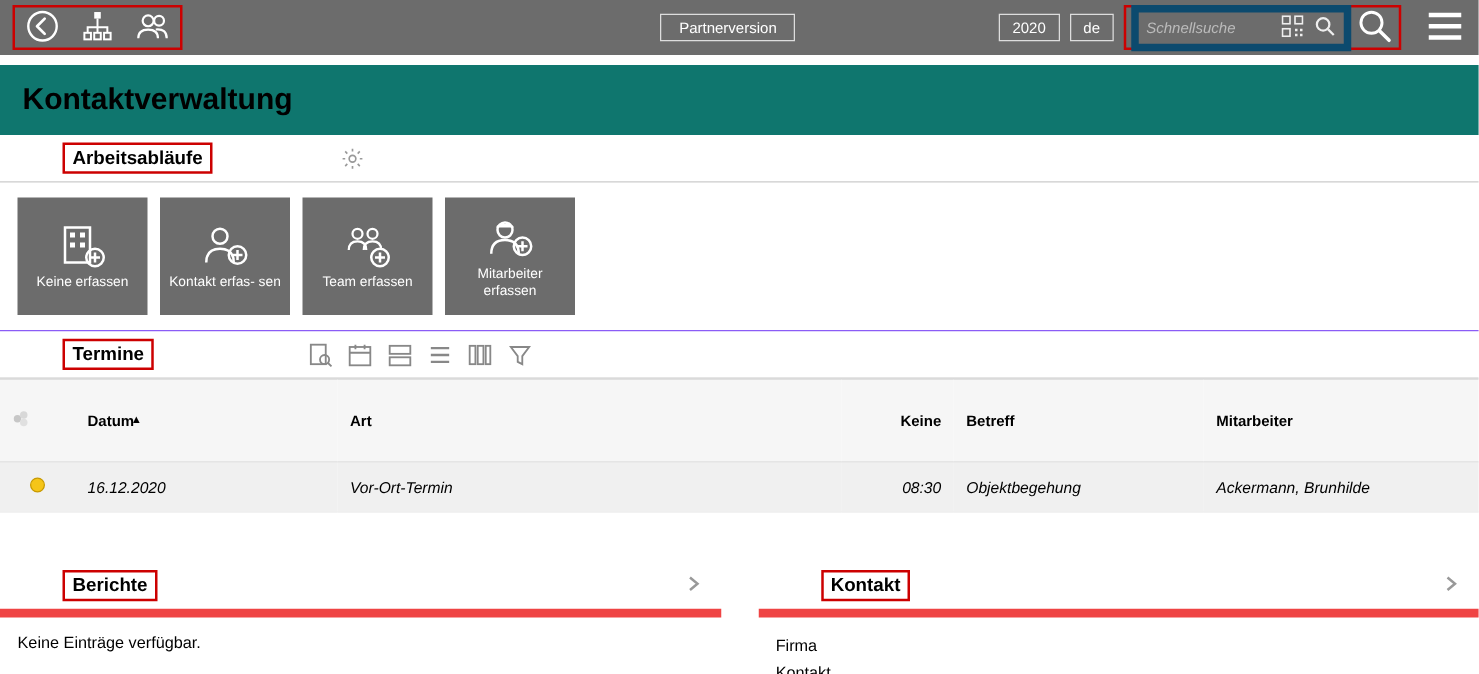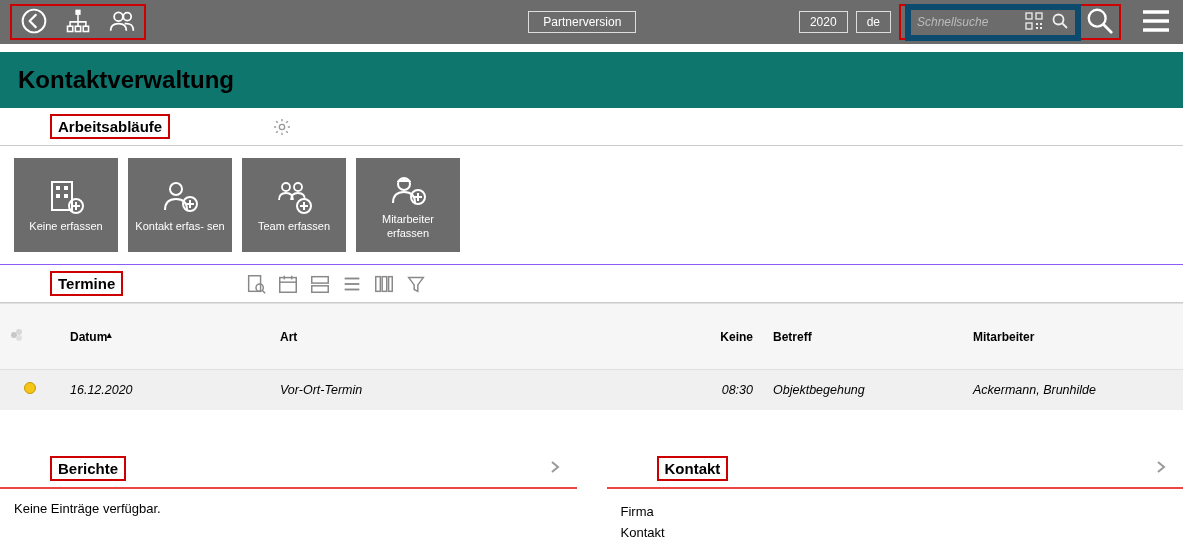--- a/index.html
+++ b/index.html
@@ -47,21 +47,21 @@
   table.appts th.right { text-align: right; }
   table.appts td { padding: 12px 10px; font-size: 12.5px; border-bottom: 1px solid #eee; background:#f0f0f0;font-style:italic; }
   table.appts td.right { text-align: right; }
   .sort-ind { font-size: 9px; vertical-align: top; margin-left:-6px;}
   .status-dot { width: 12px; height: 12px; border-radius: 50%; background: #f5c518; display: inline-block; border:1px solid #c89a00;}
   .status-icon-th svg{width:14px;height:14px;opacity:.5;}
   
   
   .bottom-cols { display: flex; gap: 30px; padding: 0 0px; margin-top: 40px; }
   .col { flex: 1; }
-  .col-header { display: flex; align-items: center; justify-content: space-between; border-bottom: 2px solid #ef4444; padding: 6px 14px; }
+  .col-header { display: flex; align-items: center; justify-content: space-between; border-bottom: 7px solid #ef4444; padding: 6px 14px; }
   .col-header .section-title { font-size: 15px; }
   .col-header svg { width: 16px; height: 16px; }
   .col-body { padding: 12px 14px; font-size: 13px; }
   .col-body .item { padding: 3px 0; cursor: pointer; }
 </style>
 </head>
 <body>
 
 <div class="topbar">
   <div class="nav-icons">

